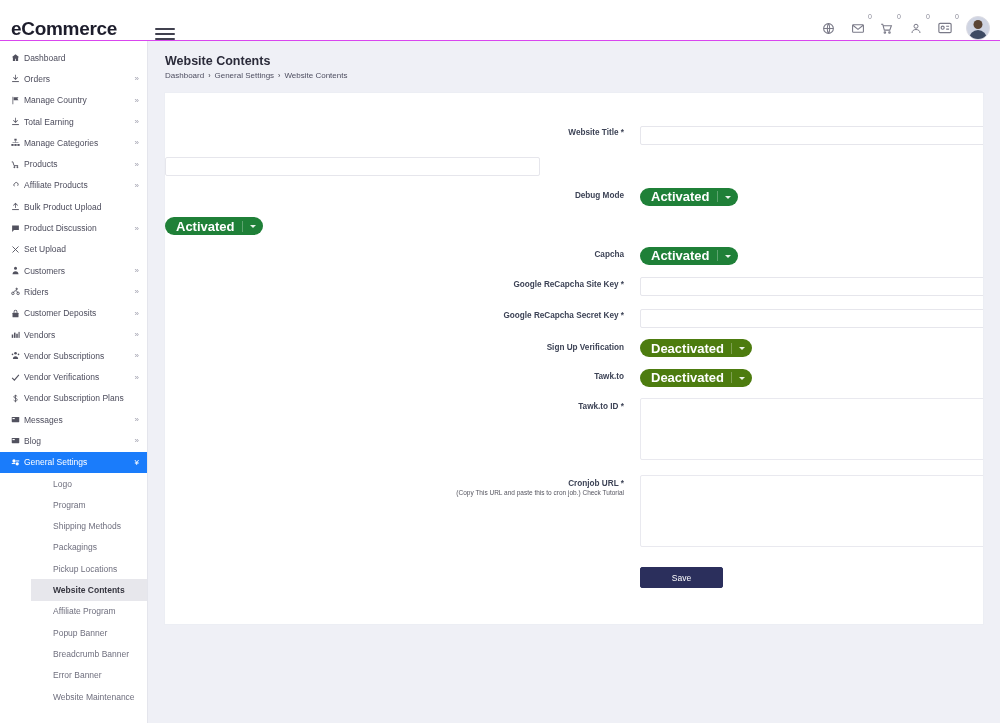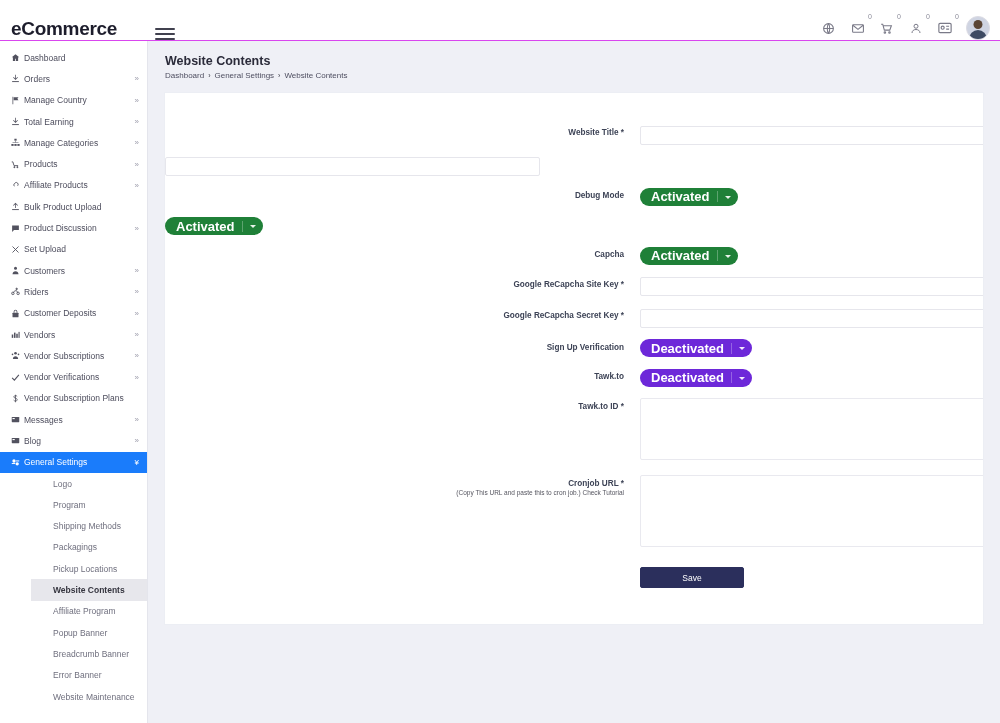--- a/index.html
+++ b/index.html
@@ -113,29 +113,29 @@
   }
   .txa.h1 { height: 62px; }
   .txa.h2 { height: 72px; }
   .pill {
     display: inline-flex; align-items: center; gap: 7px;
     height: 18px; padding: 0 7px 0 11px; border-radius: 9px;
     font-size: 13px; font-weight: bold; color: #fff;
     border: none; cursor: pointer; font-family: inherit;
   }
   .pill.on { background: #1f8038; }
-  .pill.off { background: #6d28d9; }
+  .pill.off { background: #4d7c0f; }
   .pill .car {
     width: 0; height: 0; border-left: 3px solid transparent;
     border-right: 3px solid transparent; border-top: 3.5px solid rgba(255,255,255,.9);
     margin-top: 1px;
   }
   .pill .divr { width: 1px; height: 11px; background: rgba(255,255,255,.28); }
   .savebtn {
-    width: 104px; height: 21px; background: #2b2f5c; color: #fff;
+    width: 83px; height: 21px; background: #2b2f5c; color: #fff;
     border: 1px solid #2b2f5c; border-radius: 2px;
     font-size: 8.5px; font-family: inherit; cursor: pointer;
   }
   .row.saverow { margin-top: 16px; }
 </style>
 </head>
 <body>
 
 <div class="topbar">
   <div class="brand">eCommerce</div>

